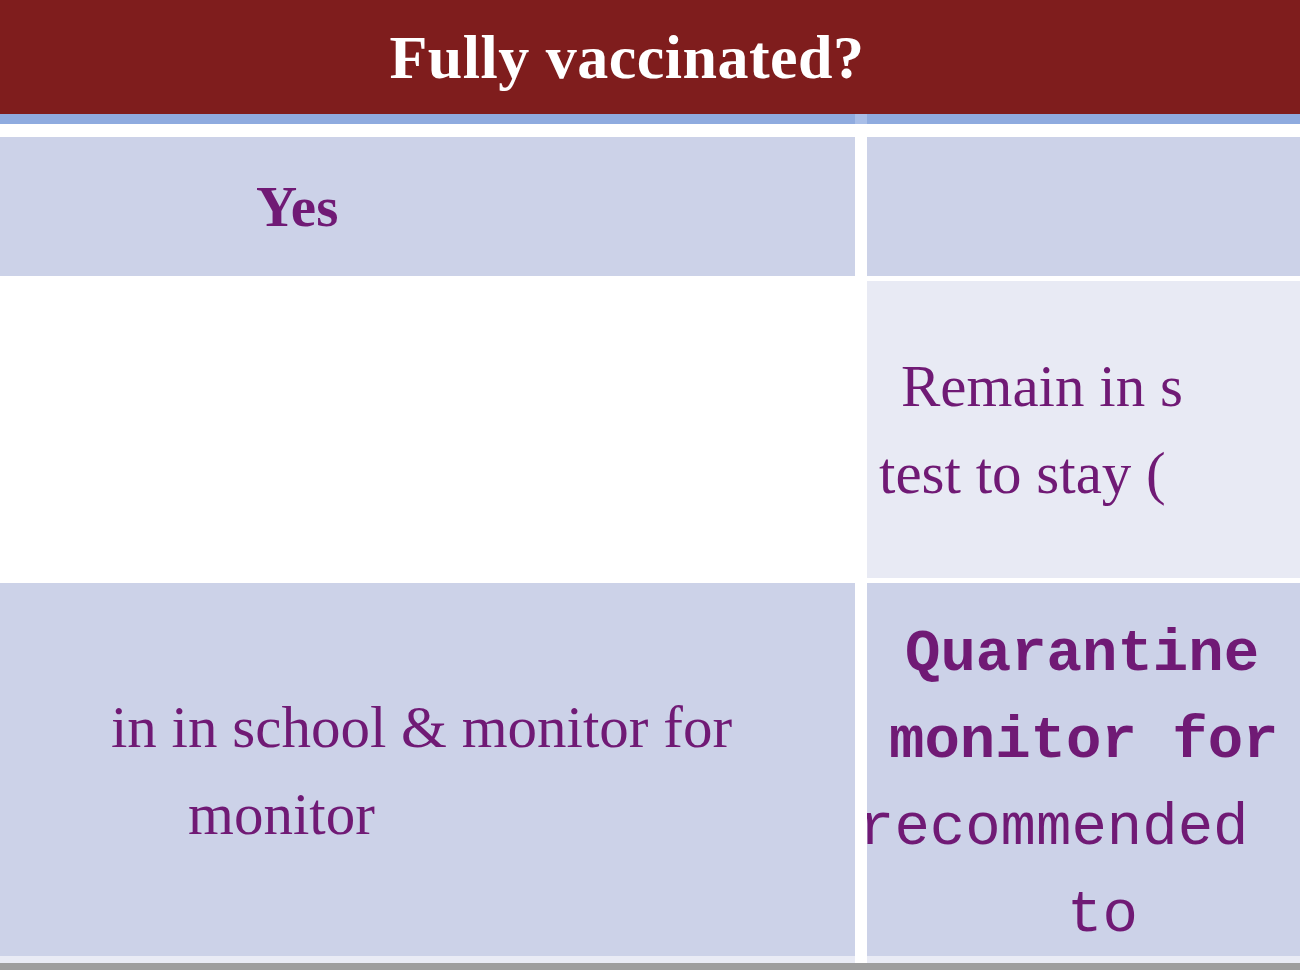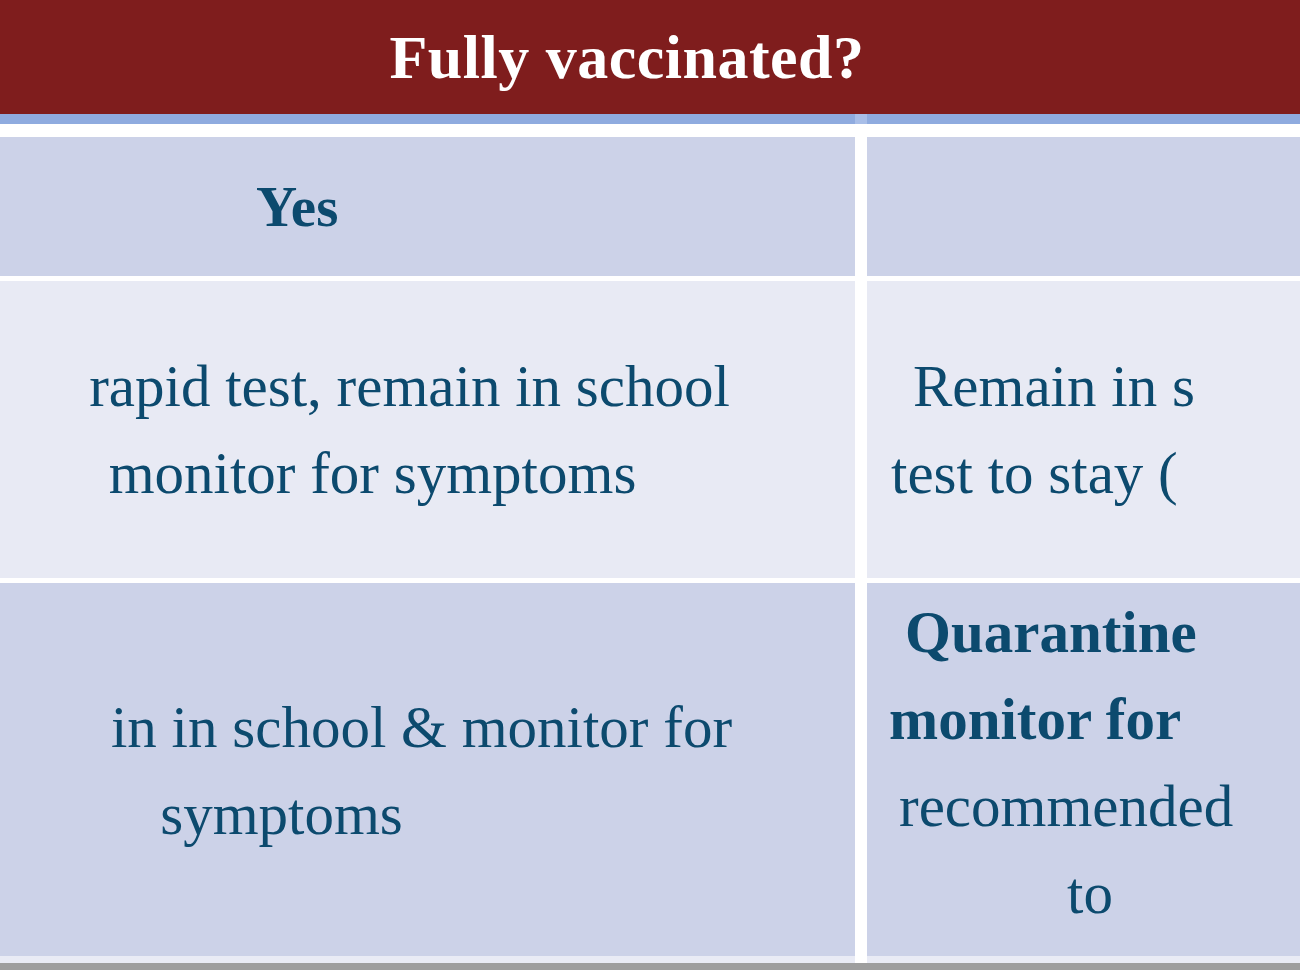--- a/index.html
+++ b/index.html
@@ -88,21 +88,21 @@
 
   
   .cell {
     position: absolute;
     box-sizing: border-box;
     display: flex;
     flex-direction: column;
     justify-content: center;
     align-items: center;
     overflow: hidden;
-    color: #0c4a6e;
+    color: #701a75;
     text-align: center;
   }
   .cell .line {
     white-space: nowrap;
     font-size: 59px;
     line-height: 87px;
   }
   .cell .line.bold { font-weight: bold; }
 
   
@@ -130,42 +130,42 @@
   .r1-right {
     left: 867px; top: 281px; width: 433px; height: 297px;
     background: #e8eaf4;
   }
   
   .r1-left  { align-items: center; }
   .r1-left .line-1 { transform: translateX(-18px); }
   .r1-left .line-2 { transform: translateX(-55px); }
 
   
-  .r1-right { align-items: flex-start; padding-left: 16px; }
+  .r1-right { align-items: flex-start; padding-left: 4px; }
   .r1-right .line-1 { transform: translateX(30px); }
   .r1-right .line-2 { transform: translateX(8px); }
   .r1-right .line-3 { transform: translateX(72px); }
 
   
   .r2-left {
     left: 0; top: 583px; width: 899px; height: 375px;
     background: #ccd2e8;
   }
   .r2-right {
     left: 867px; top: 583px; width: 433px; height: 375px;
     background: #ccd2e8;
   }
   .r2-left { align-items: center; }
   .r2-left .line-1 { transform: translateX(-28px); }
   .r2-left .line-2 { transform: translateX(-168px); }
 
-  .r2-right { align-items: flex-start; justify-content: flex-start; padding-top: 6px; }
+  .r2-right { align-items: flex-start; justify-content: flex-start; padding-top: 28px; font-family: Liberation Mono, monospace; }
   .r2-right .line-1 { transform: translateX(38px); }
   .r2-right .line-2 { transform: translateX(22px); }
-  .r2-right .line-3 { transform: translateX(-8px); margin-left: 40px; }
+  .r2-right .line-3 { transform: translateX(-8px); }
   .r2-right .line-4 { transform: translateX(200px); }
 
   
   .bottom-light {
     position: absolute;
     left: 0; top: 956px; width: 1300px; height: 7px;
     background: #e9ebf5;
   }
   .bottom-rule {
     position: absolute;
@@ -197,32 +197,28 @@
 
   <div class="gutter-top"></div>
 
   <div class="cell sub-left">
     <span class="line">Yes</span>
   </div>
   <div class="cell sub-right">
     <span class="line"></span>
   </div>
 
-  <div class="cell r1-left">
-    <span class="line line-1">rapid test, remain in school</span>
-    <span class="line line-2">monitor for symptoms</span>
-  </div>
   <div class="cell r1-right">
     <span class="line line-1">Remain in s</span>
     <span class="line line-2">test to stay (</span>
   </div>
 
   <div class="cell r2-left">
     <span class="line line-1">in in school &amp; monitor for</span>
-    <span class="line line-2">symptoms</span>
+    <span class="line line-2">monitor</span>
   </div>
   <div class="cell r2-right">
     <span class="line line-1 bold">Quarantine</span>
     <span class="line line-2 bold">monitor for</span>
     <span class="line line-3">recommended</span>
     <span class="line line-4">to </span>
   </div>
 
   <div class="col-gap"></div>
 

